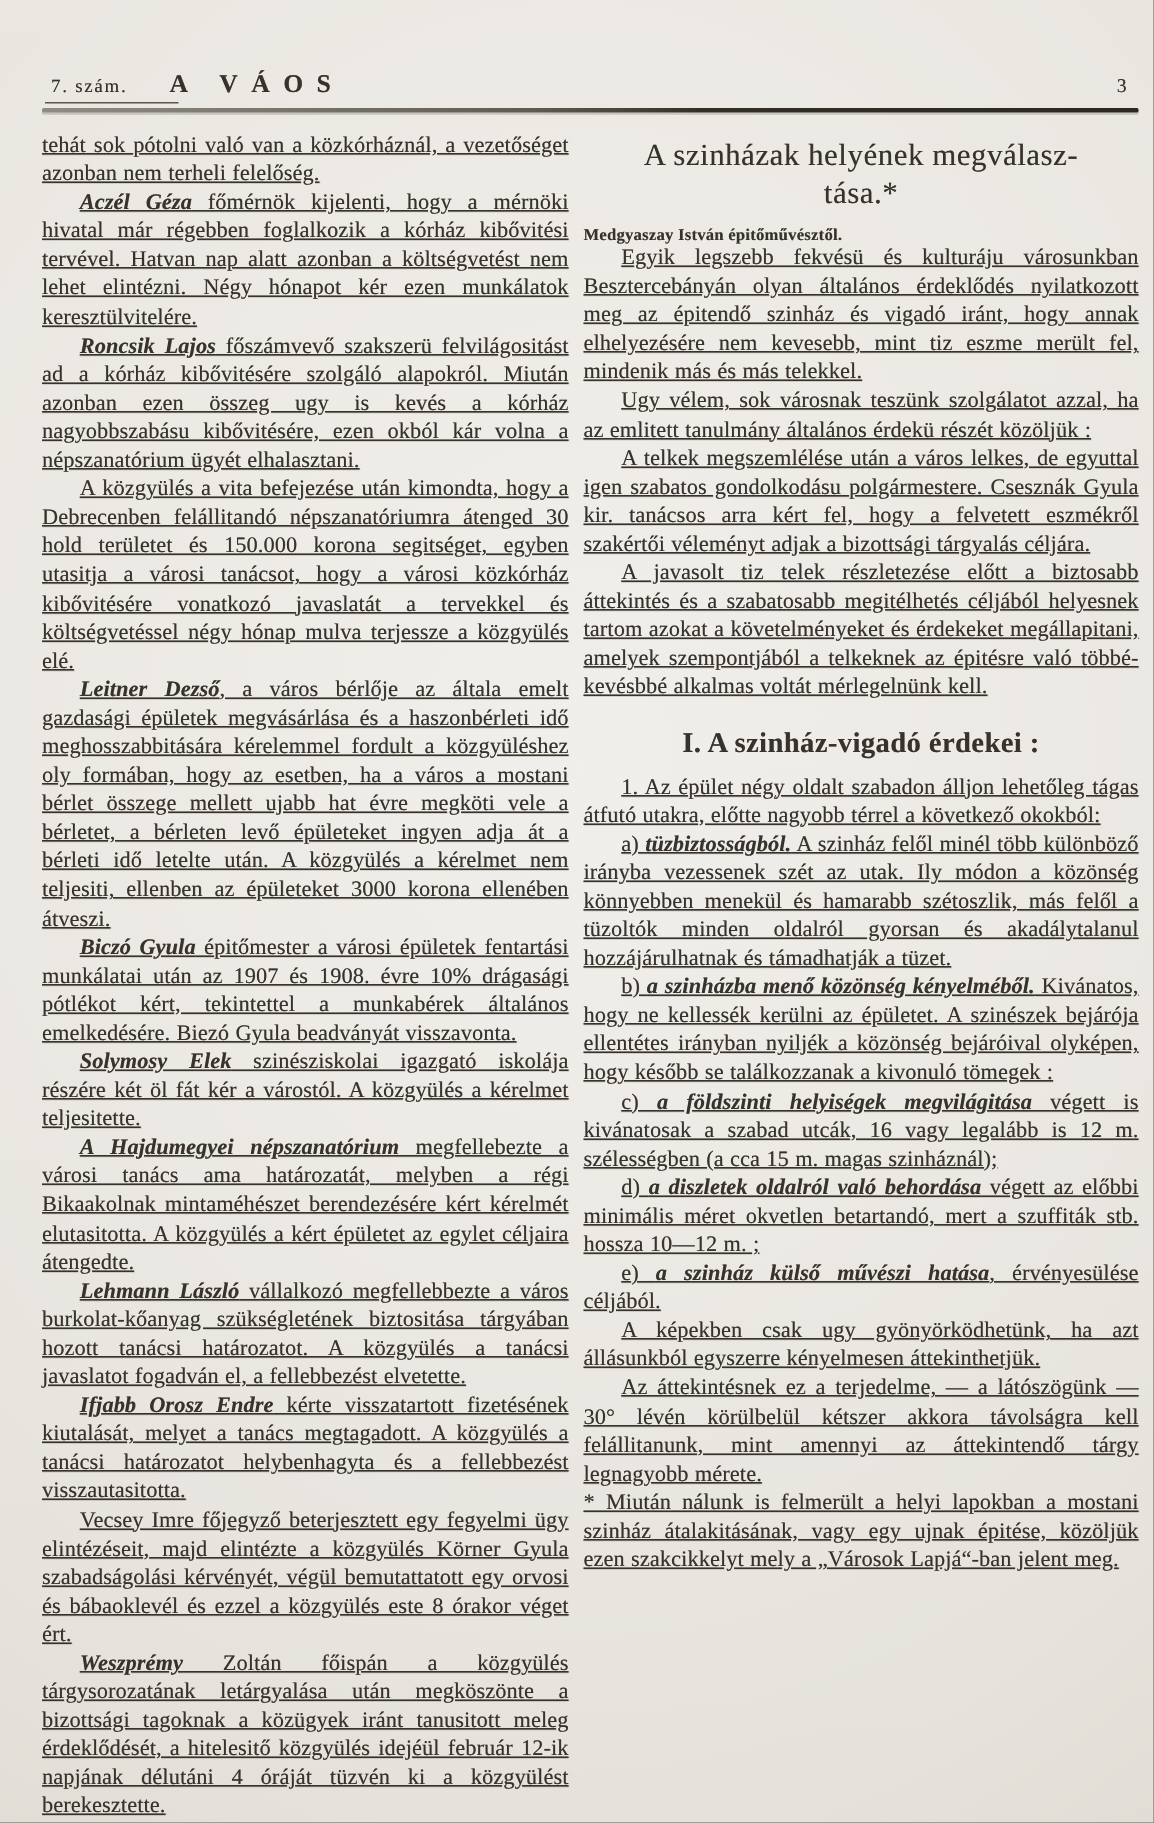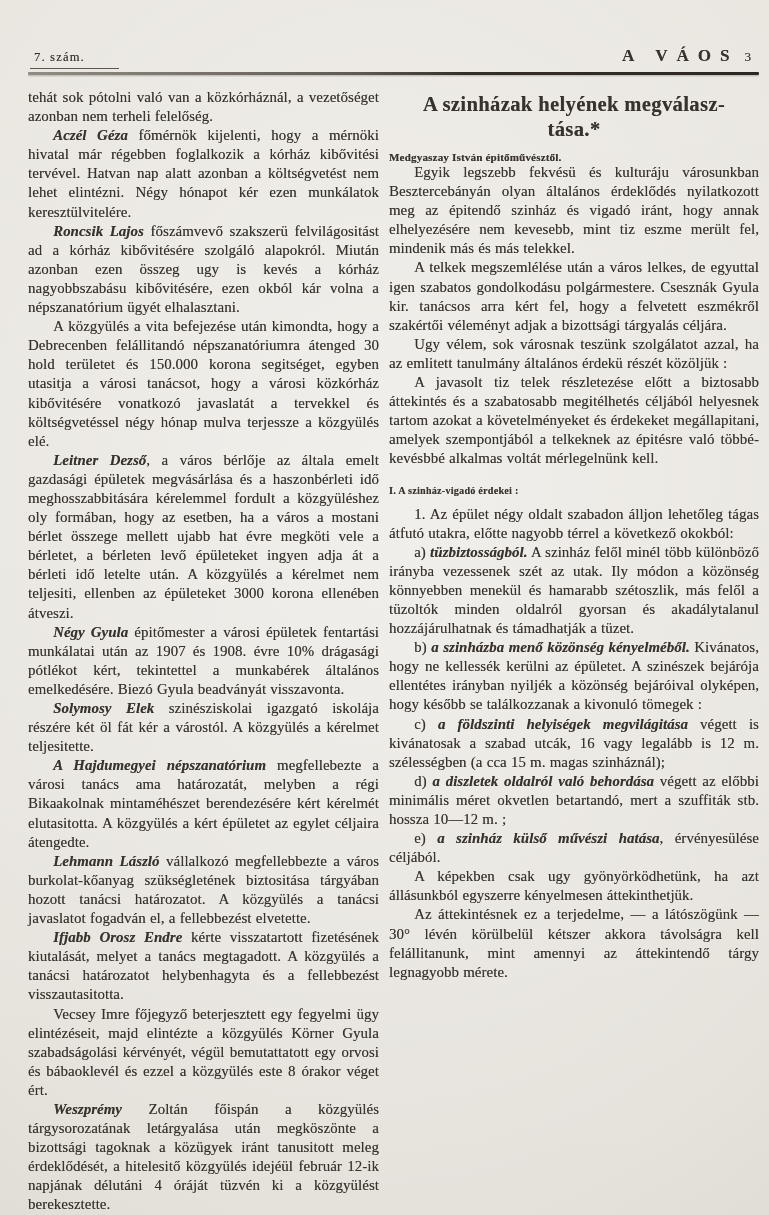--- a/index.html
+++ b/index.html
@@ -21,53 +21,53 @@
   .page-header{
     display:flex;align-items:baseline;
     padding:46px 12px 0 30px;
   }
   .issue{
     font-size:12.5px;letter-spacing:1.2px;
     border-bottom:1.5px solid rgba(66,60,50,0.85);
     padding:0 34px 3px 4px;
   }
   .masthead{
-    flex:1;text-align:right;
+    flex:1;text-align:left;
     font-size:17px;font-weight:bold;letter-spacing:9px;
     transform:translateX(-6px);
   }
   .pageno{font-size:13px;padding-right:6px;}
   .header-rule{
     height:3px;margin:3px 10px 0 28px;
     background:linear-gradient(90deg, rgba(70,64,54,0.55) 0%, rgba(60,54,45,0.8) 45%, #332f27 60%, #2c2821 100%);
     box-shadow:0 1.5px 0 rgba(70,64,54,0.22);
     border-radius:1px;
   }
   
   .columns{display:flex;gap:10px;padding:13px 10px 0 28px;}
   .col-left{width:351px;flex:none;}
   .col-right{flex:1;min-width:0;}
   p.para{
     margin:0;text-align:justify;
     font-size:14.8px;line-height:19.1px;
     text-indent:1.7em;
-    letter-spacing:0.1px;word-spacing:0.4px;
+    letter-spacing:0.1px;word-spacing:0.4px;text-decoration:underline;
   }
   p.para.noindent{text-indent:0;}
   .lead{font-style:italic;font-weight:bold;}
   .article-title{
     margin:4px 0 0 0;
-    font-size:20.5px;font-weight:bold;line-height:25px;
+    font-size:20.5px;font-weight:normal;line-height:25px;
     text-align:center;letter-spacing:0.4px;
   }
   .article-title span{display:block;}
   .byline{text-align:left;font-size:11px;font-weight:bold;margin-top:9px;letter-spacing:0.2px;}
   .first-body{margin-top:15px;}
   .section-heading{
-    font-weight:bold;font-size:10px;
+    text-align:center;font-weight:bold;font-size:19px;
     margin:16px 0 9px 0;letter-spacing:0.3px;
   }
   .footnote{
     margin-top:17px;
     font-size:10.8px;line-height:14px;
     text-align:justify;text-indent:2.2em;
     word-spacing:0.3px;
   }
 </style>
 </head>
@@ -83,50 +83,51 @@
   <div class="header-rule"></div>
 
   <div class="columns">
 
     <div class="col-left">
       <p class="para noindent"><span class="pre"></span><span class="lead"></span><span class="rest">tehát sok pótolni való van a közkórháznál, a vezetőséget azonban nem terheli felelőség.</span></p>
       <p class="para"><span class="pre"></span><span class="lead">Aczél Géza</span><span class="rest"> főmérnök kijelenti, hogy a mérnöki hivatal már régebben foglalkozik a kórház kibővitési tervével. Hatvan nap alatt azonban a költségvetést nem lehet elintézni. Négy hónapot kér ezen munkálatok keresztülvitelére.</span></p>
       <p class="para"><span class="pre"></span><span class="lead">Roncsik Lajos</span><span class="rest"> főszámvevő szakszerü felvilágositást ad a kórház kibővitésére szolgáló alapokról. Miután azonban ezen összeg ugy is kevés a kórház nagyobbszabásu kibővitésére, ezen okból kár volna a népszanatórium ügyét elhalasztani.</span></p>
       <p class="para"><span class="pre"></span><span class="lead"></span><span class="rest">A közgyülés a vita befejezése után kimondta, hogy a Debrecenben felállitandó népszanatóriumra átenged 30 hold területet és 150.000 korona segitséget, egyben utasitja a városi tanácsot, hogy a városi közkórház kibővitésére vonatkozó javaslatát a tervekkel és költségvetéssel négy hónap mulva terjessze a közgyülés elé.</span></p>
       <p class="para"><span class="pre"></span><span class="lead">Leitner Dezső</span><span class="rest">, a város bérlője az általa emelt gazdasági épületek megvásárlása és a haszonbérleti idő meghosszabbitására kérelemmel fordult a közgyüléshez oly formában, hogy az esetben, ha a város a mostani bérlet összege mellett ujabb hat évre megköti vele a bérletet, a bérleten levő épületeket ingyen adja át a bérleti idő letelte után. A közgyülés a kérelmet nem teljesiti, ellenben az épületeket 3000 korona ellenében átveszi.</span></p>
-      <p class="para"><span class="pre"></span><span class="lead">Négy Gyula</span><span class="rest"> épitőmester a városi épületek fentartási munkálatai után az 1907 és 1908. évre 10% drágasági pótlékot kért, tekintettel a munkabérek általános emelkedésére. Biezó Gyula beadványát visszavonta.</span></p>
+      <p class="para"><span class="pre"></span><span class="lead">Biczó Gyula</span><span class="rest"> épitőmester a városi épületek fentartási munkálatai után az 1907 és 1908. évre 10% drágasági pótlékot kért, tekintettel a munkabérek általános emelkedésére. Biezó Gyula beadványát visszavonta.</span></p>
       <p class="para"><span class="pre"></span><span class="lead">Solymosy Elek</span><span class="rest"> szinésziskolai igazgató iskolája részére két öl fát kér a várostól. A közgyülés a kérelmet teljesitette.</span></p>
       <p class="para"><span class="pre"></span><span class="lead">A Hajdumegyei népszanatórium</span><span class="rest"> megfellebezte a városi tanács ama határozatát, melyben a régi Bikaakolnak mintaméhészet berendezésére kért kérelmét elutasitotta. A közgyülés a kért épületet az egylet céljaira átengedte.</span></p>
       <p class="para"><span class="pre"></span><span class="lead">Lehmann László</span><span class="rest"> vállalkozó megfellebbezte a város burkolat-kőanyag szükségletének biztositása tárgyában hozott tanácsi határozatot. A közgyülés a tanácsi javaslatot fogadván el, a fellebbezést elvetette.</span></p>
       <p class="para"><span class="pre"></span><span class="lead">Ifjabb Orosz Endre</span><span class="rest"> kérte visszatartott fizetésének kiutalását, melyet a tanács megtagadott. A közgyülés a tanácsi határozatot helybenhagyta és a fellebbezést visszautasitotta.</span></p>
       <p class="para"><span class="pre"></span><span class="lead"></span><span class="rest">Vecsey Imre főjegyző beterjesztett egy fegyelmi ügy elintézéseit, majd elintézte a közgyülés Körner Gyula szabadságolási kérvényét, végül bemutattatott egy orvosi és bábaoklevél és ezzel a közgyülés este 8 órakor véget ért.</span></p>
       <p class="para"><span class="pre"></span><span class="lead">Weszprémy</span><span class="rest"> Zoltán főispán a közgyülés tárgysorozatának letárgyalása után megköszönte a bizottsági tagoknak a közügyek iránt tanusitott meleg érdeklődését, a hitelesitő közgyülés idejéül február 12-ik napjának délutáni 4 óráját tüzvén ki a közgyülést berekesztette.</span></p>
       <p class="para"><span class="pre"></span><span class="lead"></span></p>
 
     </div>
 
     <div class="col-right">
       <h1 class="article-title">
         <span>A szinházak helyének megválasz-</span>
         <span>tása.*</span>
       </h1>
       <div class="byline">Medgyaszay István épitőművésztől.</div>
 
       <p class="para first-body"><span class="pre"></span><span class="lead"></span><span class="rest">Egyik legszebb fekvésü és kulturáju városunkban Besztercebányán olyan általános érdeklődés nyilatkozott meg az épitendő szinház és vigadó iránt, hogy annak elhelyezésére nem kevesebb, mint tiz eszme merült fel, mindenik más és más telekkel.</span></p>
+      <p class="para"><span class="pre"></span><span class="lead"></span><span class="rest">Ugy vélem, sok városnak teszünk szolgálatot azzal, ha az emlitett tanulmány általános érdekü részét közöljük :</span></p>
       <p class="para"><span class="pre"></span><span class="lead"></span><span class="rest">A telkek megszemlélése után a város lelkes, de egyuttal igen szabatos gondolkodásu polgármestere. Csesznák Gyula kir. tanácsos arra kért fel, hogy a felvetett eszmékről szakértői véleményt adjak a bizottsági tárgyalás céljára.</span></p>
-      <p class="para"><span class="pre"></span><span class="lead"></span><span class="rest">Ugy vélem, sok városnak teszünk szolgálatot azzal, ha az emlitett tanulmány általános érdekü részét közöljük :</span></p>
       <p class="para"><span class="pre"></span><span class="lead"></span><span class="rest">A javasolt tiz telek részletezése előtt a biztosabb áttekintés és a szabatosabb megitélhetés céljából helyesnek tartom azokat a követelményeket és érdekeket megállapitani, amelyek szempontjából a telkeknek az épitésre való többé-kevésbbé alkalmas voltát mérlegelnünk kell.</span></p>
 
       <div class="section-heading">I. A szinház-vigadó érdekei :</div>
 
       <p class="para"><span class="pre"></span><span class="lead"></span><span class="rest">1. Az épület négy oldalt szabadon álljon lehetőleg tágas átfutó utakra, előtte nagyobb térrel a következő okokból:</span></p>
       <p class="para"><span class="pre">a) </span><span class="lead">tüzbiztosságból.</span><span class="rest"> A szinház felől minél több különböző irányba vezessenek szét az utak. Ily módon a közönség könnyebben menekül és hamarabb szétoszlik, más felől a tüzoltók minden oldalról gyorsan és akadálytalanul hozzájárulhatnak és támadhatják a tüzet.</span></p>
       <p class="para"><span class="pre">b) </span><span class="lead">a szinházba menő közönség kényelméből.</span><span class="rest"> Kivánatos, hogy ne kellessék kerülni az épületet. A szinészek bejárója ellentétes irányban nyiljék a közönség bejáróival olyképen, hogy később se találkozzanak a kivonuló tömegek :</span></p>
       <p class="para"><span class="pre">c) </span><span class="lead">a földszinti helyiségek megvilágitása</span><span class="rest"> végett is kivánatosak a szabad utcák, 16 vagy legalább is 12 m. szélességben (a cca 15 m. magas szinháznál);</span></p>
       <p class="para"><span class="pre">d) </span><span class="lead">a diszletek oldalról való behordása</span><span class="rest"> végett az előbbi minimális méret okvetlen betartandó, mert a szuffiták stb. hossza 10—12 m. ;</span></p>
       <p class="para"><span class="pre">e) </span><span class="lead">a szinház külső művészi hatása</span><span class="rest">, érvényesülése céljából.</span></p>
       <p class="para"><span class="pre"></span><span class="lead"></span><span class="rest">A képekben csak ugy gyönyörködhetünk, ha azt állásunkból egyszerre kényelmesen áttekinthetjük.</span></p>
       <p class="para"><span class="pre"></span><span class="lead"></span><span class="rest">Az áttekintésnek ez a terjedelme, — a látószögünk — 30° lévén körülbelül kétszer akkora távolságra kell felállitanunk, mint amennyi az áttekintendő tárgy legnagyobb mérete.</span></p>
 
+      <p class="para footnote noindent">* Miután nálunk is felmerült a helyi lapokban a mostani szinház átalakitásának, vagy egy ujnak épitése, közöljük ezen szakcikkelyt mely a „Városok Lapjá“-ban jelent meg.</p>
     </div>
 
   </div>
 </div>
 
 </body></html>

